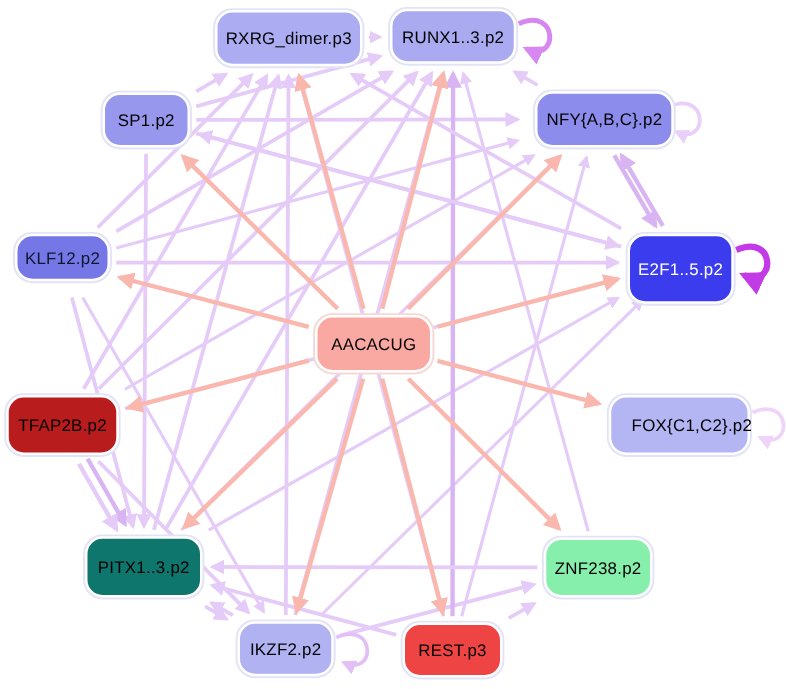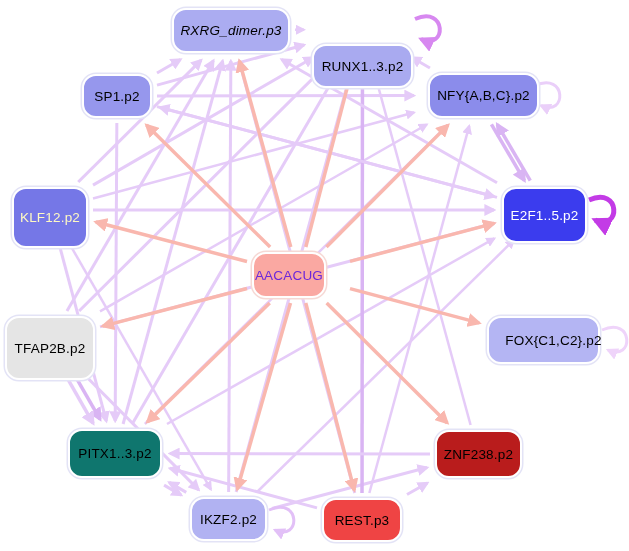--- a/index.html
+++ b/index.html
@@ -96,51 +96,51 @@
       <line x1="326.6564245810056" y1="303" x2="447.2107677655795" y2="422.88459683354847" stroke="#f9b7ae" stroke-width="3.5" marker-end="url(#mf9b7ae)"></line>
       <line x1="290.5" y1="303" x2="237.32416338369214" y2="489.11542815707753" stroke="#f9b7ae" stroke-width="3.5" marker-end="url(#mf9b7ae)"></line>
       <line x1="305.75714285714287" y1="303" x2="354.24936002149315" y2="490.09595598843805" stroke="#f9b7ae" stroke-width="3.5" marker-end="url(#mf9b7ae)"></line>
       <path d="M 415 19 C 447 5, 447 51, 421 39" fill="none" stroke="#d788f0" stroke-width="4" marker-end="url(#md788f0)"></path>
       <path d="M 535 85.5 C 567 71.5, 567 117.5, 541 105.5" fill="none" stroke="#eacff9" stroke-width="3" marker-end="url(#meacff9)"></path>
       <path d="M 589 200 C 621 186, 621 232, 595 220" fill="none" stroke="#c33be6" stroke-width="5" marker-end="url(#mc33be6)"></path>
       <path d="M 602 330 C 634 316, 634 362, 608 350" fill="none" stroke="#efd4fa" stroke-width="3" marker-end="url(#mefd4fa)"></path>
       <path d="M 269 510 C 301 496, 301 542, 275 530" fill="none" stroke="#e2c0f7" stroke-width="3" marker-end="url(#me2c0f7)"></path>
     </svg>
   <div id="nodes">
-      <div class="node" style="left: 172px; top: 8px; width: 118px; height: 45px; background: rgb(171, 172, 241); color: rgb(0, 0, 0); font-style: italic;">
+      <div class="node" style="left: 172px; top: 8px; width: 118px; height: 45px; background: rgb(171, 172, 241); color: rgb(0, 0, 0);">
         <span>RXRG_dimer.p3</span>
       </div>
-      <div class="node" style="left: 312px; top: 7px; width: 101px; height: 44px; background: rgb(169, 170, 240); color: rgb(0, 0, 0); margin-top: 37px;">
+      <div class="node" style="left: 312px; top: 7px; width: 101px; height: 44px; background: rgb(169, 170, 240); color: rgb(0, 0, 0);">
         <span>RUNX1..3.p2</span>
       </div>
       <div class="node" style="left: 82px; top: 74px; width: 70px; height: 44px; background: rgb(150, 151, 237); color: rgb(0, 0, 0);">
         <span>SP1.p2</span>
       </div>
       <div class="node" style="left: 428px; top: 73px; width: 111px; height: 45px; background: rgb(139, 140, 235); color: rgb(0, 0, 0);">
         <span>NFY{A,B,C}.p2</span>
       </div>
-      <div class="node" style="left: 12px; top: 187px; width: 76px; height: 61px; background: rgb(117, 119, 231); color: #fef9c3; justify-content: center;">
+      <div class="node" style="left: 12px; top: 187px; width: 76px; height: 38px; background: rgb(117, 119, 231); color: #0f172a; justify-content: center;">
         <span>KLF12.p2</span>
       </div>
       <div class="node" style="left: 502px; top: 187px; width: 85px; height: 56px; background: rgb(59, 60, 238); color: rgb(255, 255, 255);">
         <span>E2F1..5.p2</span>
       </div>
-      <div class="node center" style="left: 252px; top: 252px; width: 74px; height: 46px; background: rgb(250, 168, 162); color: #6d28d9;">
+      <div class="node center" style="left: 252px; top: 252px; width: 94px; height: 46px; background: rgb(250, 168, 162); color: #000000;">
         <span>AACACUG</span>
       </div>
-      <div class="node" style="left: 5px; top: 316px; width: 90px; height: 64px; background: #e5e5e5; color: rgb(0, 0, 0);">
+      <div class="node" style="left: 5px; top: 316px; width: 90px; height: 48px; background: #b91c1c; color: rgb(0, 0, 0);">
         <span>TFAP2B.p2</span>
       </div>
       <div class="node" style="left: 487px; top: 316px; width: 113px; height: 48px; background: rgb(180, 181, 243); color: rgb(0, 0, 0); padding-left: 20px;">
         <span>FOX{C1,C2}.p2</span>
       </div>
       <div class="node" style="left: 68px; top: 429px; width: 94px; height: 49px; background: #0f766e; color: rgb(0, 0, 0);">
         <span>PITX1..3.p2</span>
       </div>
-      <div class="node" style="left: 435px; top: 430px; width: 87px; height: 48px; background: #b91c1c; color: rgb(0, 0, 0);">
+      <div class="node" style="left: 435px; top: 430px; width: 87px; height: 48px; background: #86efac; color: rgb(0, 0, 0);">
         <span>ZNF238.p2</span>
       </div>
       <div class="node" style="left: 190px; top: 497px; width: 77px; height: 44px; background: rgb(177, 178, 242); color: rgb(0, 0, 0);">
         <span>IKZF2.p2</span>
       </div>
       <div class="node" style="left: 322px; top: 498px; width: 80px; height: 44px; background: #ef4444; color: rgb(0, 0, 0);">
         <span>REST.p3</span>
       </div>
     </div>
 </div>

